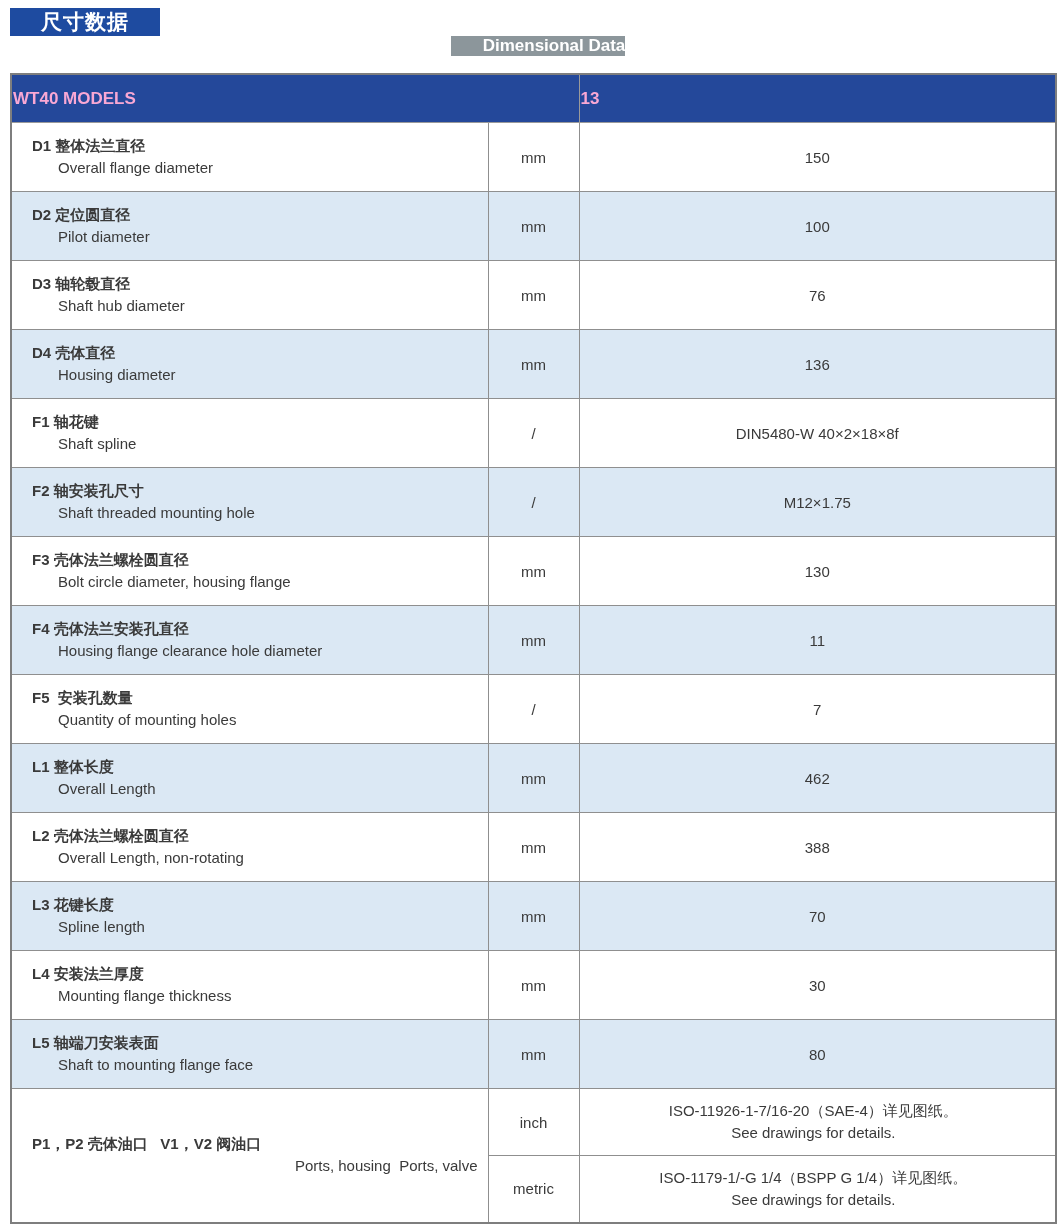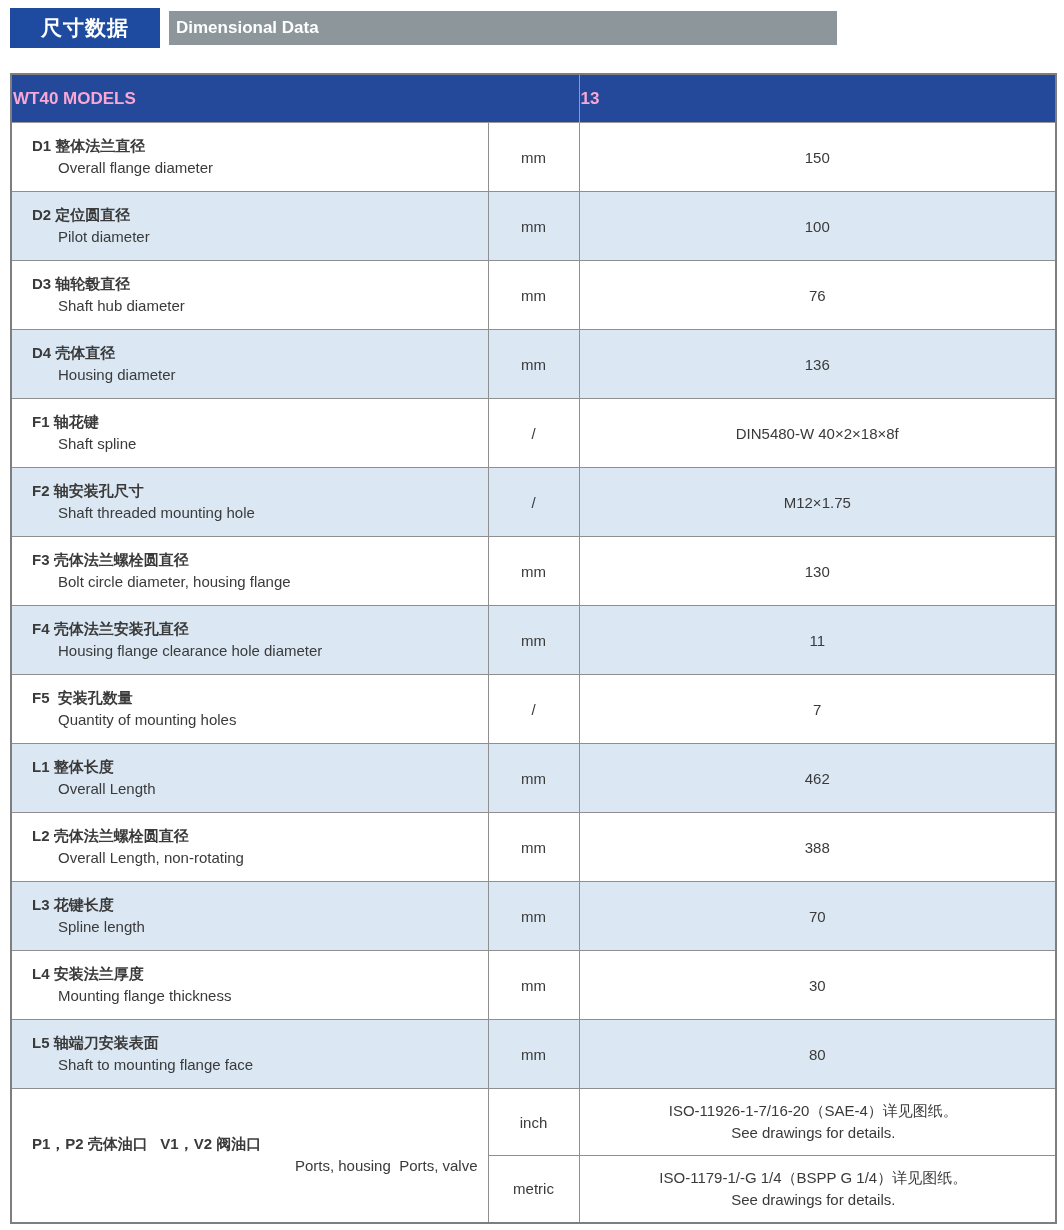--- a/index.html
+++ b/index.html
@@ -3,32 +3,32 @@
 <meta charset="utf-8">
 <style>
   html,body{margin:0;padding:0;}
   body{
     width:1064px;height:1230px;background:#ffffff;
     font-family:"Liberation Sans","DejaVu Sans",sans-serif;
     color:#3a3a3a;position:relative;
   }
   
   .header-band{
-    position:absolute;left:10px;top:8px;width:827px;height:40px;
-    display:flex;align-items:stretch;
+    position:absolute;left:10px;top:8px;width:1047px;height:40px;
+    display:flex;align-items:stretch;flex-direction:column;
   }
   .tag-zh{
     width:150px;background:var(--tag-blue);color:#fff;
     font-size:21px;font-weight:bold;letter-spacing:1px;
     display:flex;align-items:center;justify-content:center;
   }
   .tag-en{
     margin-left:9px;align-self:center;height:34px;flex:1;
     background:var(--bar-gray);color:#fff;font-size:17px;font-weight:bold;
-    display:flex;align-items:center;padding-left:7px;
+    display:flex;align-items:center;padding-left:32px;
   }
   
   table.spec-table{
     position:absolute;left:10px;top:73px;width:1045px;
     border-collapse:collapse;table-layout:fixed;
     border:2px solid #7e7e7e;
   }
   .spec-table td,.spec-table th{
     border:1.5px solid #8f8f8f;
     font-weight:normal;

